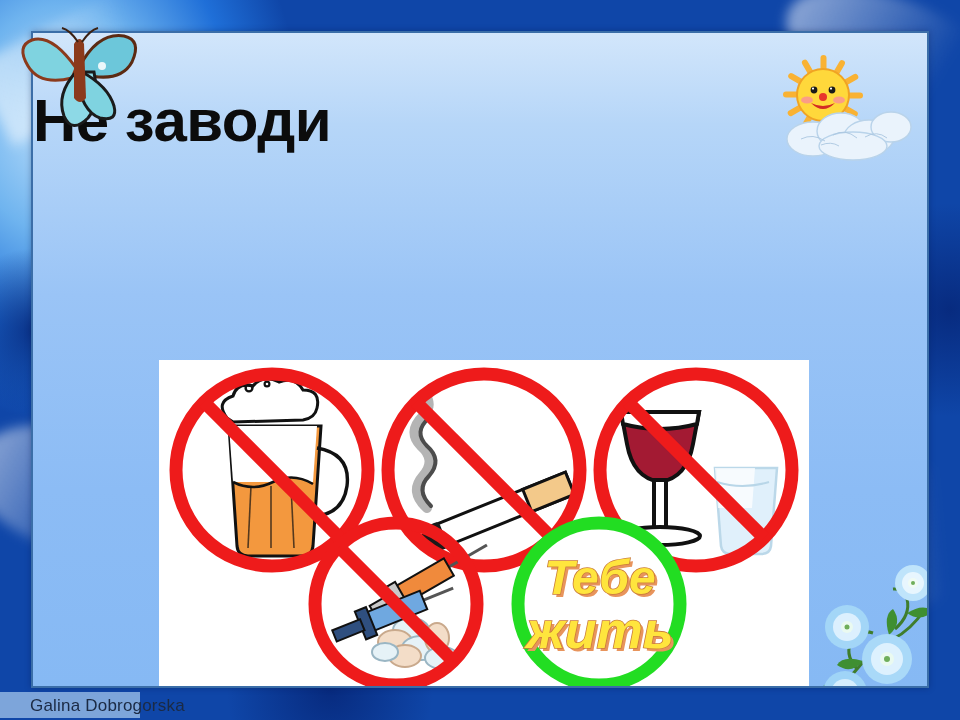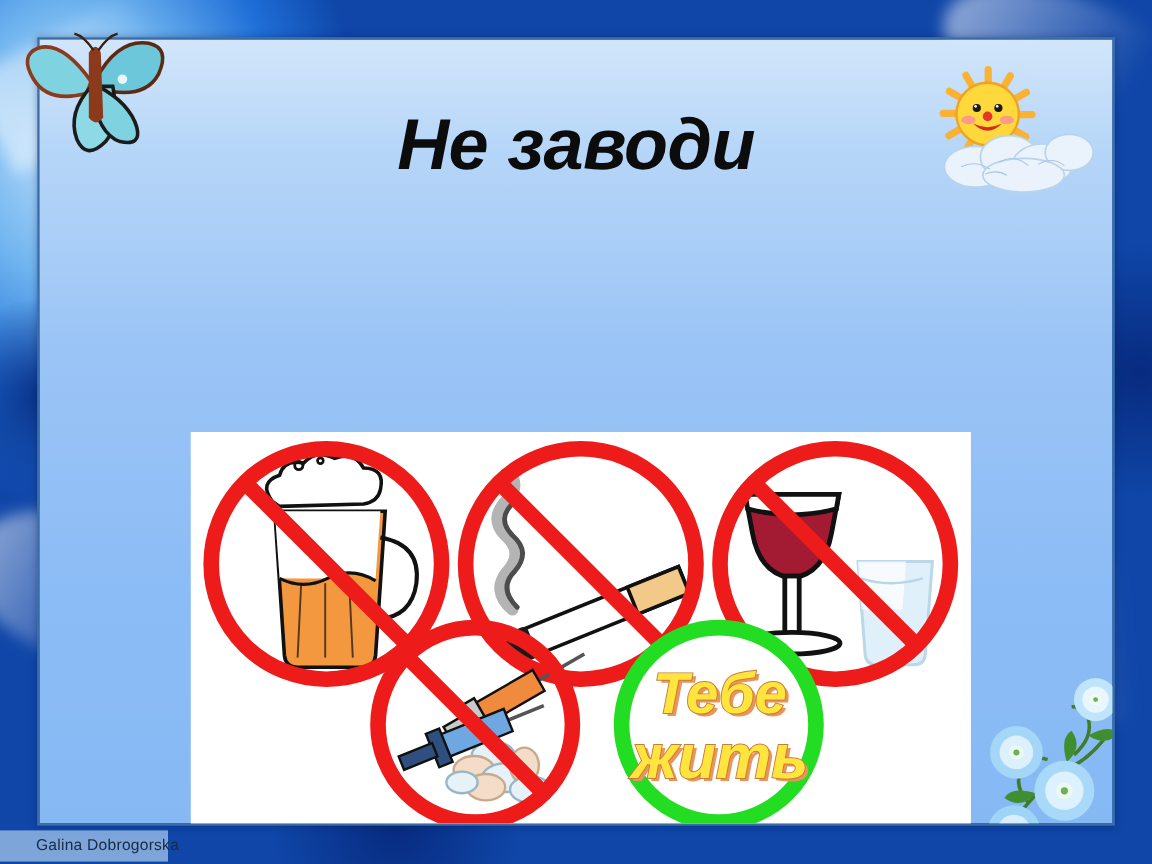--- a/index.html
+++ b/index.html
@@ -63,23 +63,21 @@
     box-shadow: 0 0 6px rgba(0,20,70,0.35);
     overflow: hidden;
   }
 
   
   .title-block {
     position: absolute;
     left: 0;
     top: 58px;
     width: 100%;
-    text-align: center;
     color: #0c0c0c;
-    font-style: italic;
     font-weight: bold;
     line-height: 1.0;
     letter-spacing: -0.5px;
   }
   .title-line1 { font-size: 60px; }
   .title-line2 { font-size: 80px; margin-top: 6px; }
 
   
   .sun-cloud { position: absolute; left: 728px; top: 18px; width: 180px; height: 120px; }
 
@@ -98,21 +96,21 @@
     height: 337px;
     background: #ffffff;
   }
   .clipart svg { display: block; }
 
   
   .watermark {
     position: absolute;
     left: 30px;
     top: 696px;
-    font-size: 13px;
+    font-size: 17px;
     color: #1b2a44;
     letter-spacing: 0.2px;
     white-space: nowrap;
     text-align: right;
   }
   .watermark-bar {
     position: absolute;
     left: 0;
     top: 692px;
     width: 140px;

